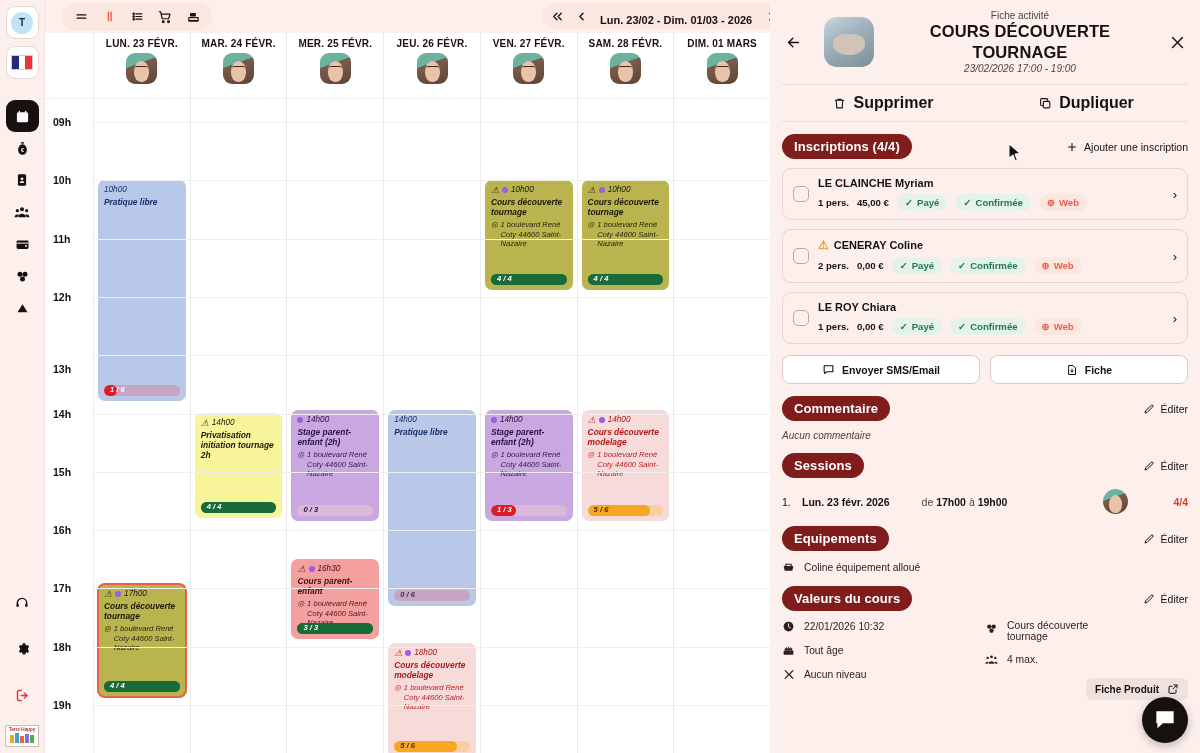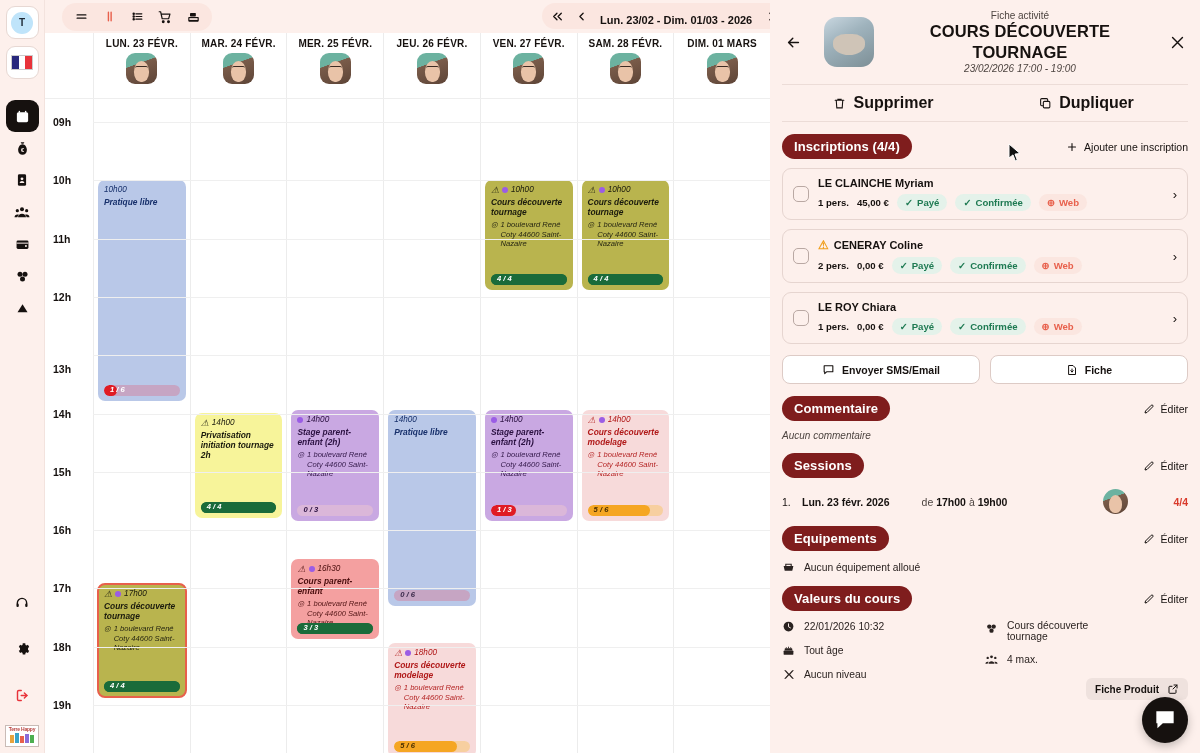--- a/index.html
+++ b/index.html
@@ -855,21 +855,21 @@
           <span>Éditer</span>
         </div>
       </div>
       <div class="line-row">
         <span>
           <svg width="13" height="13" viewBox="0 0 24 24" fill="currentColor">
               <path d="M3 9h18l-2 9H5z"></path>
               <path d="M7 9V6h10v3" fill="none" stroke="currentColor" stroke-width="2"></path>
             </svg>
         </span>
-        <span>Aucun équipement alloué</span>
+        <span>Coline équipement alloué</span>
       </div>
 
       <div class="sec-head">
         <div class="pill">Valeurs du cours</div>
         <div class="sec-right">
           <span>
             <svg width="12" height="12" viewBox="0 0 24 24" fill="none" stroke="currentColor" stroke-width="2" stroke-linejoin="round">
                 <path d="M4 20l1-4L16.5 4.5a2 2 0 0 1 3 3L8 19z"></path>
               </svg>
           </span>

